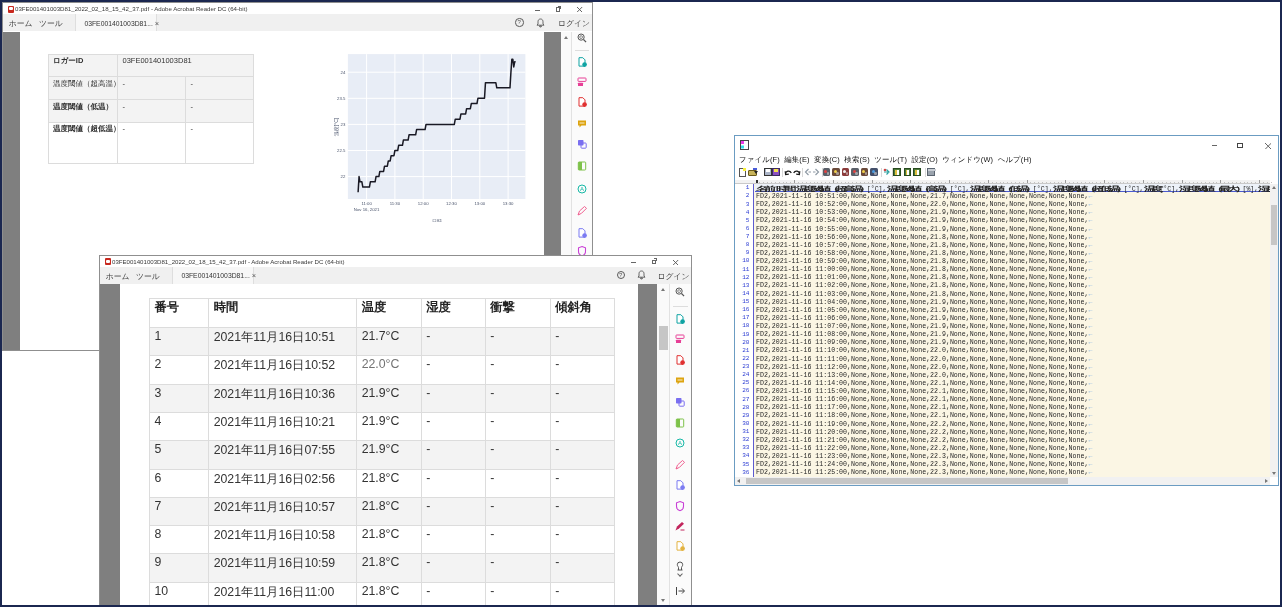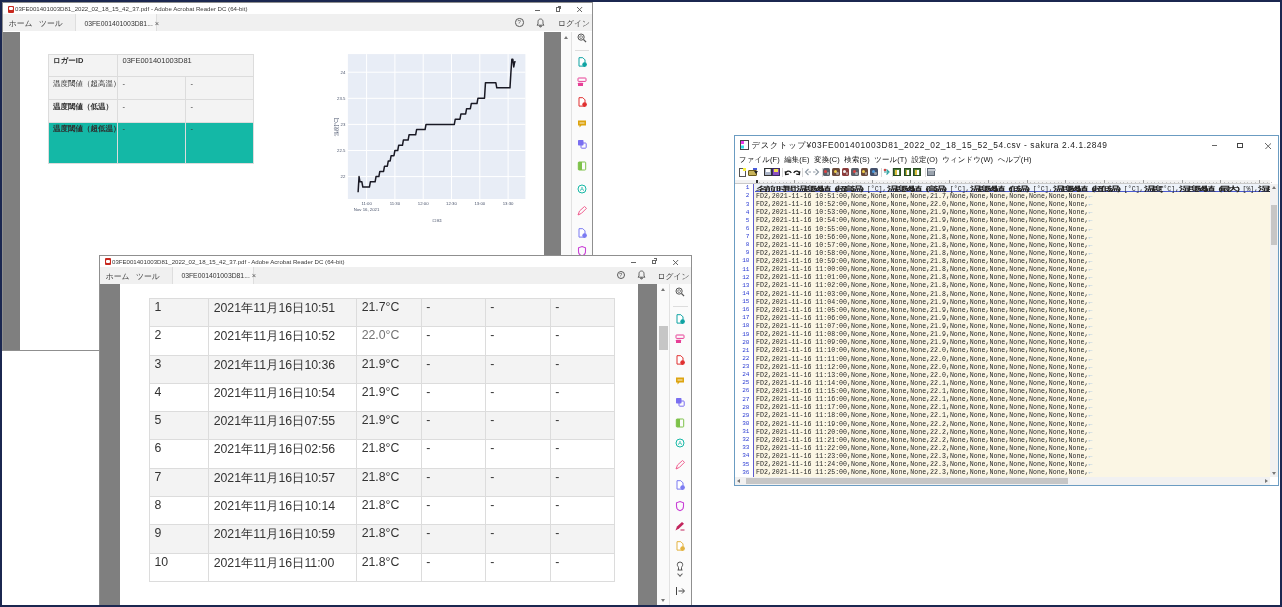--- a/index.html
+++ b/index.html
@@ -153,21 +153,21 @@
 <tr style="height:22.6px;background:#f3f3f3">
 <td style="padding:1.5px 0 0 4.5px;font-weight:normal;color:#2e2e2e">温度閾値（超高温）</td>
 <td style="padding:1.5px 0 0 4.5px;color:#333">-</td>
             <td style="padding:1.5px 0 0 4.5px;color:#333">-</td>
 </tr>
 <tr style="height:22.6px;background:#f3f3f3">
 <td style="padding:1.5px 0 0 4.5px;font-weight:bold;color:#2e2e2e">温度閾値（低温）</td>
 <td style="padding:1.5px 0 0 4.5px;color:#333">-</td>
             <td style="padding:1.5px 0 0 4.5px;color:#333">-</td>
 </tr>
-<tr style="height:41px;background:#14b8a6">
+<tr style="height:41px;background:#ffffff">
 <td style="padding:1.5px 0 0 4.5px;font-weight:bold;color:#2e2e2e">温度閾値（超低温）</td>
 <td style="padding:1.5px 0 0 4.5px;color:#333">-</td>
             <td style="padding:1.5px 0 0 4.5px;color:#333">-</td>
 </tr>
 </tbody>
       </table>
 <svg class="abs" style="left:327.0px;top:12.5px" width="210" height="178" viewBox="0 0 210 178">
         <rect x="17.899999999999977" y="10.100000000000001" width="177.5" height="144.9" fill="#e8edf6"></rect>
         <line x1="36.6" y1="10.100000000000001" x2="36.6" y2="155.0" stroke="#fff" stroke-width="1"></line>
         <line x1="64.9" y1="10.100000000000001" x2="64.9" y2="155.0" stroke="#fff" stroke-width="1"></line>
@@ -294,20 +294,28 @@
 <table class="ptable abs" style="left:48.9px;top:14.0px;width:465px;font-size:12.3px">
 <colgroup>
           <col style="width:59.3px">
           <col style="width:148px">
           <col style="width:64.5px">
           <col style="width:64.1px">
           <col style="width:64.9px">
           <col style="width:64.1px">
         </colgroup>
 <tbody>
+          <tr style="height:29.1px;background:#fff">
+            <td style="padding:0px 0 0 4.5px;font-weight:bold;color:#222">番号</td>
+            <td style="padding:0px 0 0 4.5px;font-weight:bold;color:#222">時間</td>
+            <td style="padding:0px 0 0 4.5px;font-weight:bold;color:#222">温度</td>
+            <td style="padding:0px 0 0 4.5px;font-weight:bold;color:#222">湿度</td>
+            <td style="padding:0px 0 0 4.5px;font-weight:bold;color:#222">衝撃</td>
+            <td style="padding:0px 0 0 4.5px;font-weight:bold;color:#222">傾斜角</td>
+          </tr>
 <tr style="height:28.3px;background:#f3f3f3">
             <td style="padding:1px 0 0 4.5px;color:#333">1</td>
             <td style="padding:1px 0 0 4.5px;color:#333">2021年11月16日10:51</td>
             <td style="padding:1px 0 0 4.5px;color:#333">21.7°C</td>
             <td style="padding:1px 0 0 4.5px;color:#333">-</td>
             <td style="padding:1px 0 0 4.5px;color:#333">-</td>
             <td style="padding:1px 0 0 4.5px;color:#333">-</td>
           </tr>
 <tr style="height:28.3px;background:#fff">
             <td style="padding:1px 0 0 4.5px;color:#333">2</td>
@@ -320,21 +328,21 @@
 <tr style="height:28.3px;background:#f3f3f3">
             <td style="padding:1px 0 0 4.5px;color:#333">3</td>
             <td style="padding:1px 0 0 4.5px;color:#333">2021年11月16日10:36</td>
             <td style="padding:1px 0 0 4.5px;color:#333">21.9°C</td>
             <td style="padding:1px 0 0 4.5px;color:#333">-</td>
             <td style="padding:1px 0 0 4.5px;color:#333">-</td>
             <td style="padding:1px 0 0 4.5px;color:#333">-</td>
           </tr>
 <tr style="height:28.3px;background:#fff">
             <td style="padding:1px 0 0 4.5px;color:#333">4</td>
-            <td style="padding:1px 0 0 4.5px;color:#333">2021年11月16日10:54</td>
+            <td style="padding:1px 0 0 4.5px;color:#333">2021年11月16日10:21</td>
             <td style="padding:1px 0 0 4.5px;color:#333">21.9°C</td>
             <td style="padding:1px 0 0 4.5px;color:#333">-</td>
             <td style="padding:1px 0 0 4.5px;color:#333">-</td>
             <td style="padding:1px 0 0 4.5px;color:#333">-</td>
           </tr>
 <tr style="height:28.3px;background:#f3f3f3">
             <td style="padding:1px 0 0 4.5px;color:#333">5</td>
             <td style="padding:1px 0 0 4.5px;color:#333">2021年11月16日07:55</td>
             <td style="padding:1px 0 0 4.5px;color:#333">21.9°C</td>
             <td style="padding:1px 0 0 4.5px;color:#333">-</td>
@@ -352,21 +360,21 @@
 <tr style="height:28.3px;background:#f3f3f3">
             <td style="padding:1px 0 0 4.5px;color:#333">7</td>
             <td style="padding:1px 0 0 4.5px;color:#333">2021年11月16日10:57</td>
             <td style="padding:1px 0 0 4.5px;color:#333">21.8°C</td>
             <td style="padding:1px 0 0 4.5px;color:#333">-</td>
             <td style="padding:1px 0 0 4.5px;color:#333">-</td>
             <td style="padding:1px 0 0 4.5px;color:#333">-</td>
           </tr>
 <tr style="height:28.3px;background:#fff">
             <td style="padding:1px 0 0 4.5px;color:#333">8</td>
-            <td style="padding:1px 0 0 4.5px;color:#333">2021年11月16日10:14</td>
+            <td style="padding:1px 0 0 4.5px;color:#333">2021年11月16日10:58</td>
             <td style="padding:1px 0 0 4.5px;color:#333">21.8°C</td>
             <td style="padding:1px 0 0 4.5px;color:#333">-</td>
             <td style="padding:1px 0 0 4.5px;color:#333">-</td>
             <td style="padding:1px 0 0 4.5px;color:#333">-</td>
           </tr>
 <tr style="height:28.3px;background:#f3f3f3">
             <td style="padding:1px 0 0 4.5px;color:#333">9</td>
             <td style="padding:1px 0 0 4.5px;color:#333">2021年11月16日10:59</td>
             <td style="padding:1px 0 0 4.5px;color:#333">21.8°C</td>
             <td style="padding:1px 0 0 4.5px;color:#333">-</td>
@@ -381,21 +389,20 @@
             <td style="padding:1px 0 0 4.5px;color:#333">-</td>
             <td style="padding:1px 0 0 4.5px;color:#333">-</td>
           </tr>
 </tbody>
       </table>
 </div>
   </div>
 <div id="w3" class="abs" style="left:734px;top:135px;width:545px;height:351px;z-index:3">
 <div class="abs stitle">
       <div class="sicon"></div>
-      <span class="txt">デスクトップ¥03FE001401003D81_2022_02_18_15_52_54.csv - sakura 2.4.1.2849</span>
       <div class="wmin" style="left:476.7px;top:9px;width:5.7px"></div>
       <div class="wmax" style="left:502.3px;top:7px;width:5.4px;height:5.4px;border-color:#444"></div>
       <svg class="wx" style="position:absolute;left:530px;top:6.5px" width="6.4" height="6.4">
         <line x1="0" y1="0" x2="6.4" y2="6.4"></line>
         <line x1="6.4" y1="0" x2="0" y2="6.4"></line>
       </svg>
     </div>
 <div class="abs smenu">
       <span style="left:4px">ファイル(F)&nbsp;&nbsp;編集(E)&nbsp;&nbsp;変換(C)&nbsp;&nbsp;検索(S)&nbsp;&nbsp;ツール(T)&nbsp;&nbsp;設定(O)&nbsp;&nbsp;ウィンドウ(W)&nbsp;&nbsp;ヘルプ(H)</span>
     </div>

